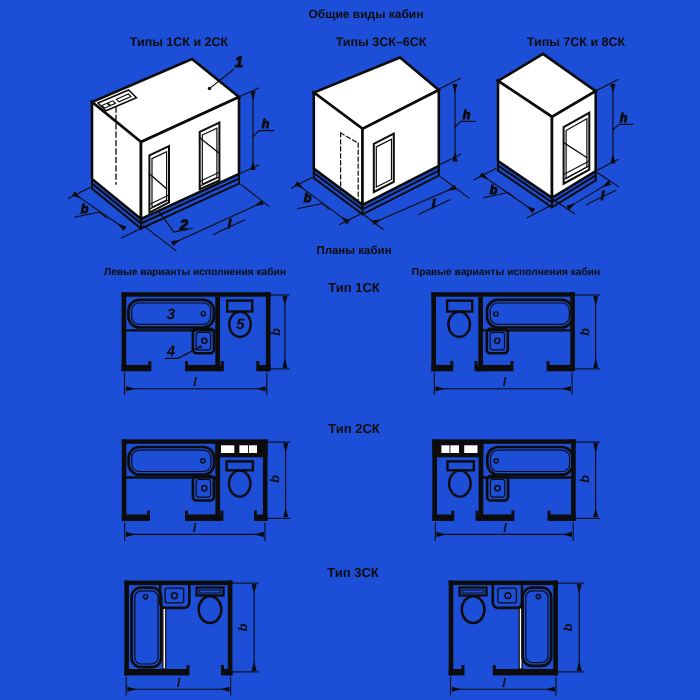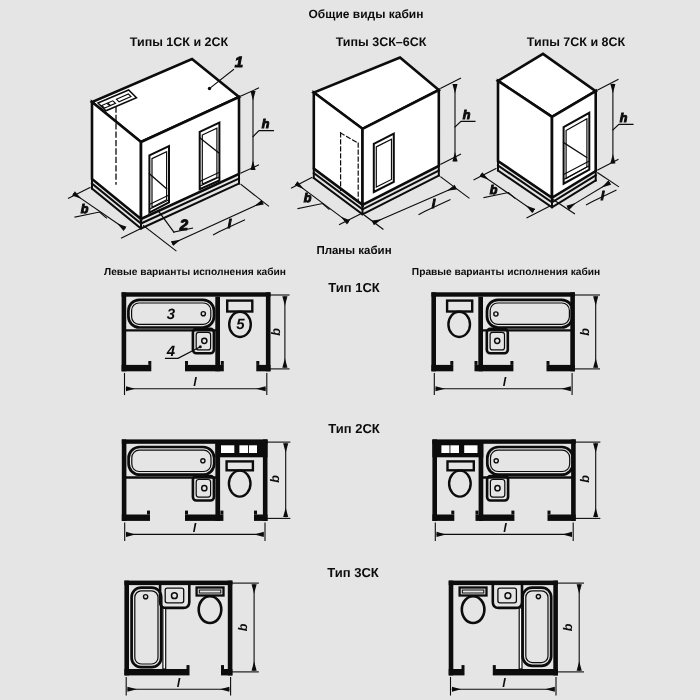--- a/index.html
+++ b/index.html
@@ -1,16 +1,16 @@
 <!DOCTYPE html>
 <html><head>
 <meta charset="utf-8">
 <style>
   html,body{margin:0;padding:0;background:#fff;-webkit-font-smoothing:antialiased;}
-  .wrap{width:700px;height:700px;position:relative;background:#e5e5e5;}
+  .wrap{width:700px;height:700px;position:relative;background:#1d4ed8;}
   svg{display:block;}
   text{font-family:"Liberation Sans", sans-serif; fill:#0c0c0c; text-rendering:geometricPrecision;}
   .t1{font-size:12px;font-weight:700;}
   .st{font-size:12.5px;font-weight:700;}
   .pk{font-size:11.5px;font-weight:700;}
   .ttl{font-size:13px;font-weight:700;}
   .sub{font-size:10.2px;font-weight:700;}
   .dim{font-size:12.5px;font-weight:700;font-style:italic;}
   .num{font-size:15px;font-weight:700;font-style:italic;}
 </style>

